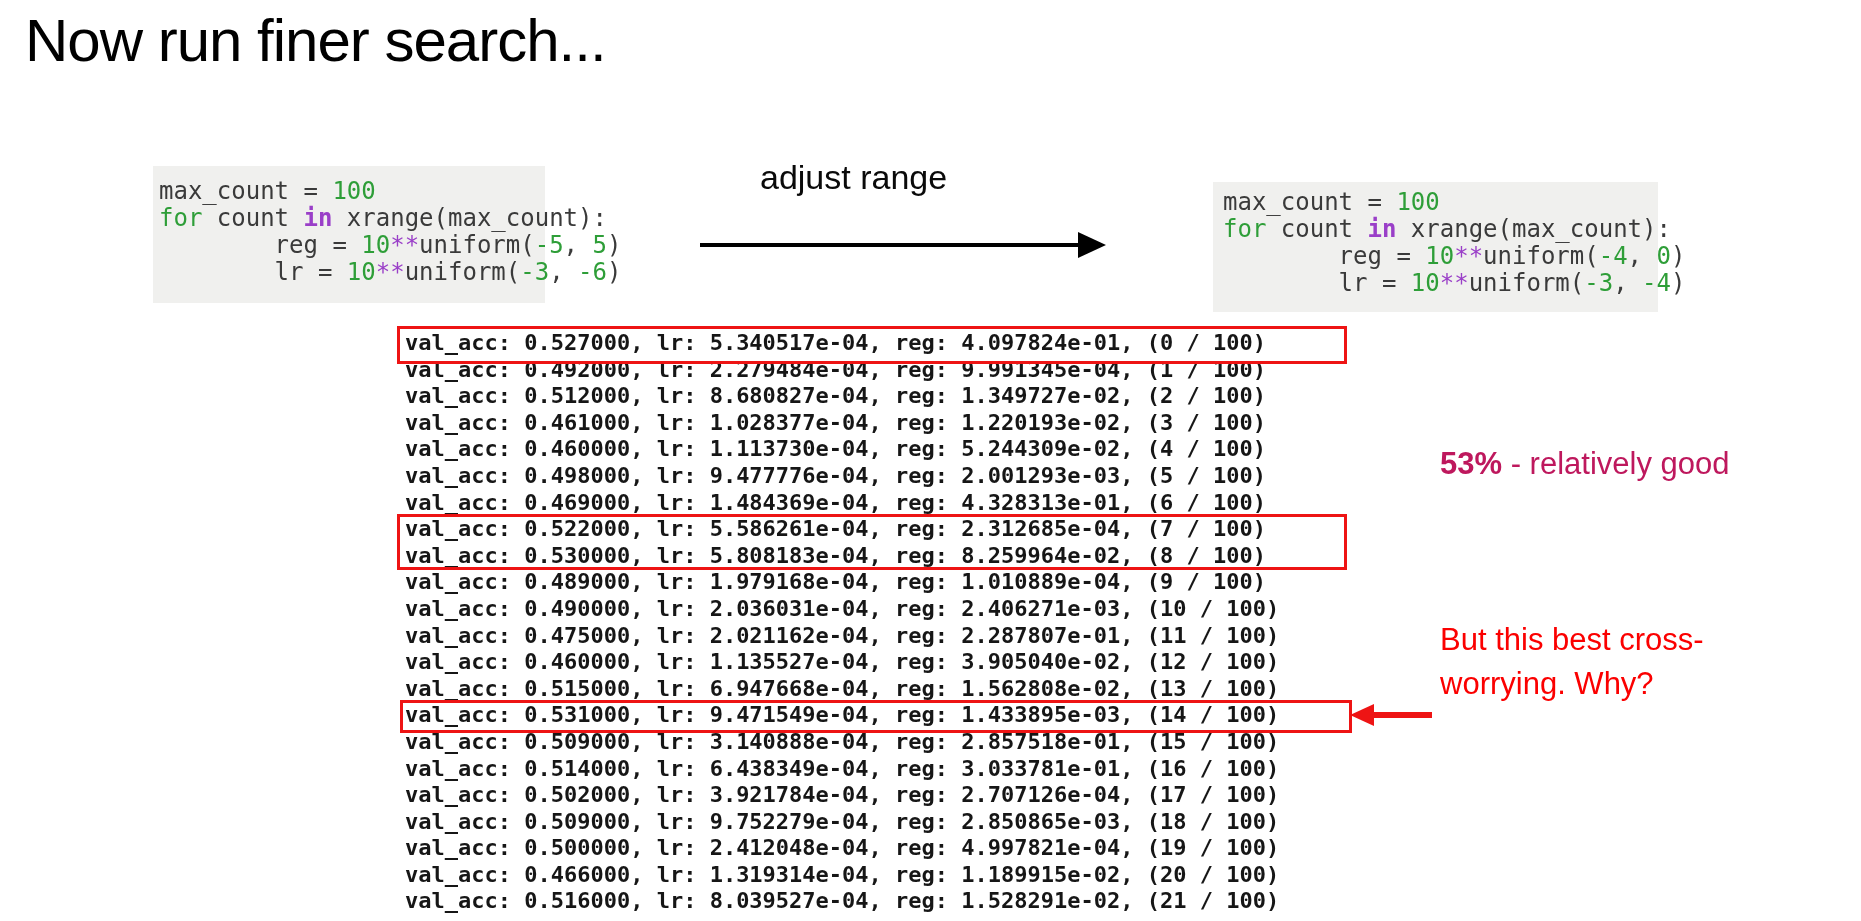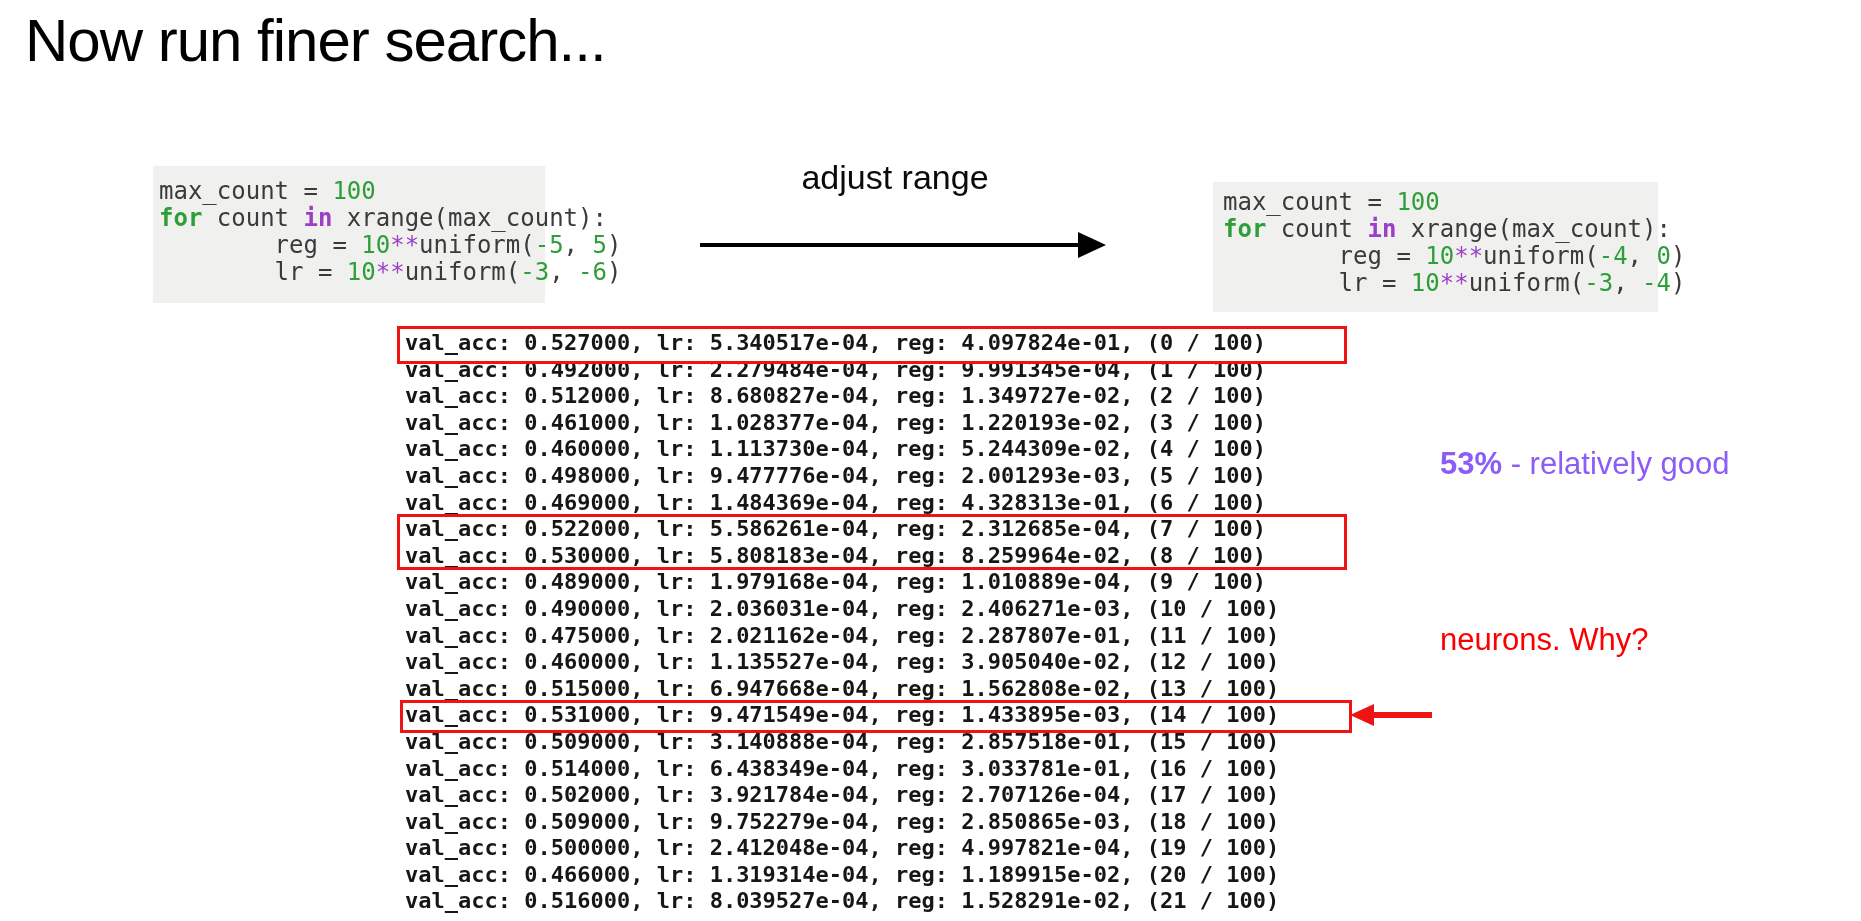--- a/index.html
+++ b/index.html
@@ -9,40 +9,40 @@
   html,body{margin:0;padding:0}
   body{width:1861px;height:921px;background:#ffffff;position:relative;overflow:hidden;
        font-family:"Liberation Sans",sans-serif}
   .abs{position:absolute}
   #title{left:25px;top:6px;font-size:60px;letter-spacing:-1px;color:#000;white-space:nowrap}
   .codeblock{background:var(--code-bg);font-family:"DejaVu Sans Mono",monospace;
              font-size:24px;line-height:27px;color:var(--code-text);white-space:pre;
              box-sizing:border-box}
   #code-left{left:153px;top:166px;width:392px;height:137px;padding:12px 0 0 6px}
   #code-right{left:1213px;top:182px;width:445px;height:130px;padding:7px 0 0 10px}
-  .tok-k{color:var(--kw);font-weight:bold}
+  .tok-k{color:var(--kw);font-weight:normal}
   .tok-k2{color:var(--kw2);font-weight:bold}
   .tok-n{color:var(--num)}
   .tok-o{color:var(--kw2)}
   .tok-p{color:var(--code-text)}
-  #transition-label{left:760px;top:158px;width:270px;text-align:center;font-size:34px;color:#0a0a0a;white-space:nowrap}
+  #transition-label{left:760px;top:158px;width:270px;font-size:34px;color:#0a0a0a;white-space:nowrap}
   #arrow-line{left:700px;top:243px;width:378px;height:4px;background:#000}
   #arrow-head{left:1078px;top:232px;width:0;height:0;
               border-left:28px solid #000;border-top:13px solid transparent;border-bottom:13px solid transparent}
   #log{left:405px;top:330px;font-family:"DejaVu Sans Mono",monospace;font-size:22px;
        line-height:26.6px;font-weight:bold;color:var(--log-text);white-space:pre}
   .hbox{position:absolute;border:3px solid var(--red-box);box-sizing:border-box}
   #hbox-0{left:397px;top:326px;width:950px;height:38px}
   #hbox-1{left:397px;top:514px;width:950px;height:56px}
   #hbox-2{left:400px;top:700px;width:952px;height:33px}
   #red-arrow-line{left:1372px;top:712px;width:60px;height:6px;background:var(--red-box)}
   #red-arrow-head{left:1350px;top:704px;width:0;height:0;
                   border-right:24px solid var(--red-box);
                   border-top:11px solid transparent;border-bottom:11px solid transparent}
-  #note-accuracy{left:1440px;top:440px;font-size:31px;line-height:48px;color:#8b5cf6;white-space:nowrap}
+  #note-accuracy{left:1440px;top:440px;font-size:31px;line-height:48px;color:#be185d;white-space:nowrap}
   #note-warning{left:1440px;top:618px;font-size:31px;line-height:44px;color:var(--red-text);white-space:nowrap}
 </style>
 </head>
 <body>
 
 <div id="title" class="abs">Now run finer search...</div>
 
 <div id="code-left" class="abs codeblock"><div><span class="tok-p">max_count = </span><span class="tok-n">100</span></div><div><span class="tok-k">for</span><span class="tok-p"> count </span><span class="tok-k2">in</span><span class="tok-p"> xrange(max_count):</span></div><div><span class="tok-p">        reg = </span><span class="tok-n">10</span><span class="tok-o">**</span><span class="tok-p">uniform(</span><span class="tok-n">-5</span><span class="tok-p">, </span><span class="tok-n">5</span><span class="tok-p">)</span></div><div><span class="tok-p">        lr = </span><span class="tok-n">10</span><span class="tok-o">**</span><span class="tok-p">uniform(</span><span class="tok-n">-3</span><span class="tok-p">, </span><span class="tok-n">-6</span><span class="tok-p">)</span></div></div>
 
 <div id="transition-label" class="abs">adjust range</div>
@@ -57,14 +57,15 @@
 <div id="hbox-1" class="hbox"></div>
 <div id="hbox-2" class="hbox"></div>
 
 <div id="red-arrow-line" class="abs"></div>
 <div id="red-arrow-head" class="abs"></div>
 
 <div id="note-accuracy" class="abs">
     <div><b>53%</b> - relatively good</div>
   </div>
 <div id="note-warning" class="abs">
-    <div>neurons. Why?</div>
+    <div>But this best cross-</div>
+    <div>worrying. Why?</div>
   </div>
 
 </body></html>

